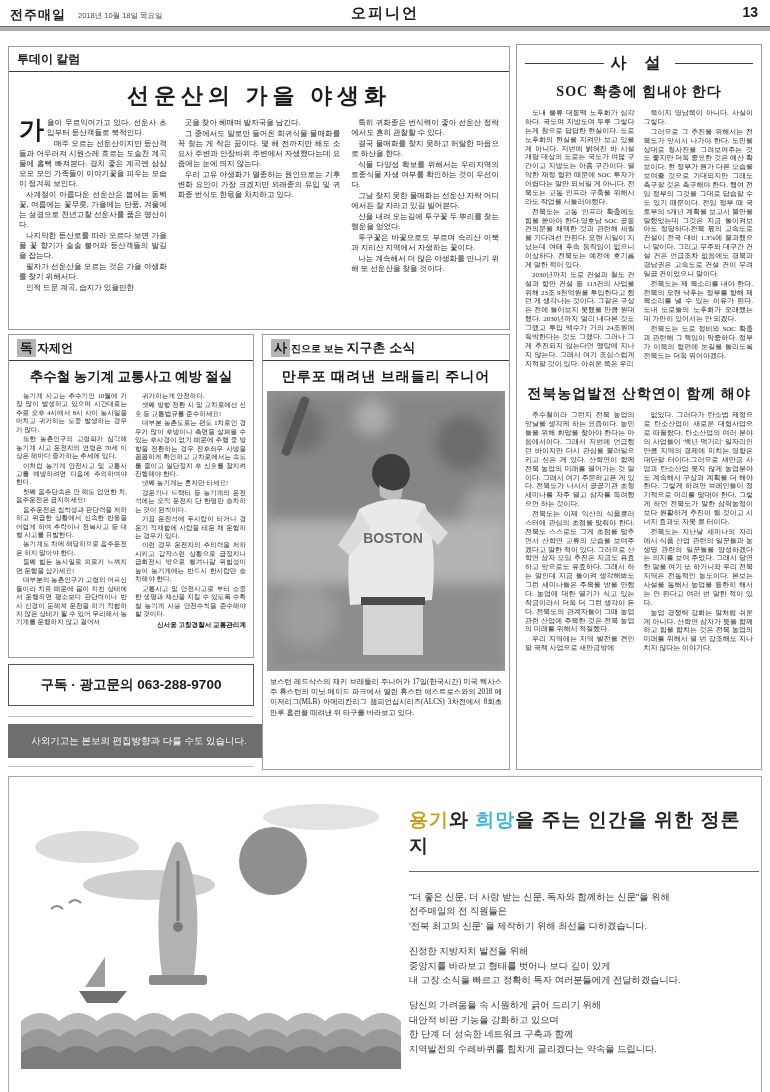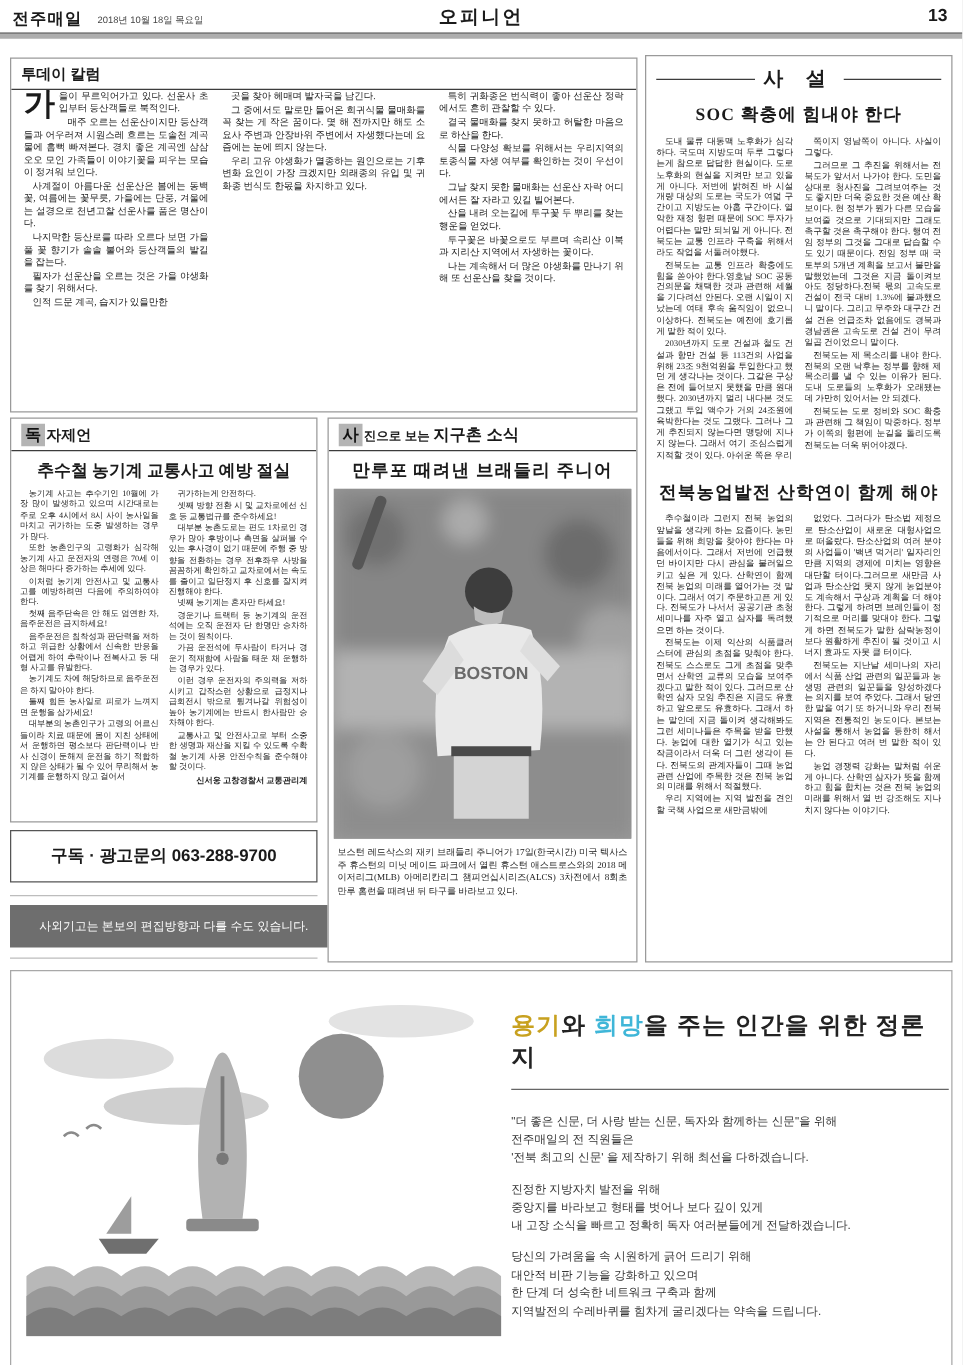--- a/index.html
+++ b/index.html
@@ -85,20 +85,21 @@
   <header class="page-header">
     <span class="masthead">전주매일</span>
     <span class="issue-date">2018년 10월 18일 목요일</span>
     <span class="section-title">오피니언</span>
     <span class="page-number">13</span>
   </header>
   <div class="header-rule"></div>
 
   <section class="nbox today-box">
     <div class="kicker-row">투데이 칼럼</div>
+    <h1 class="today-title">선운산의 가을 야생화</h1>
     <div class="today-body">
       <div class="tcol">
         <div class="para first-para">
           <span class="dropcap">가</span><span>을이 무르익어가고 있다. 선운사 초입부터 등산객들로 북적인다.</span>
         </div>
         <div>
             <div class="para">매주 오르는 선운산이지만 등산객들과 어우러져 시원스레 흐르는 도솔천 계곡물에 흠뻑 빠져본다. 경치 좋은 계곡엔 삼삼오오 모인 가족들이 이야기꽃을 피우는 모습이 정겨워 보인다.</div>
             <div class="para">사계절이 아름다운 선운산은 봄에는 동백꽃, 여름에는 꽃무릇, 가을에는 단풍, 겨울에는 설경으로 천년고찰 선운사를 품은 명산이다.</div>
             <div class="para">나지막한 등산로를 따라 오르다 보면 가을 풀 꽃 향기가 솔솔 불어와 등산객들의 발길을 잡는다.</div>
             <div class="para">필자가 선운산을 오르는 것은 가을 야생화를 찾기 위해서다.</div>

